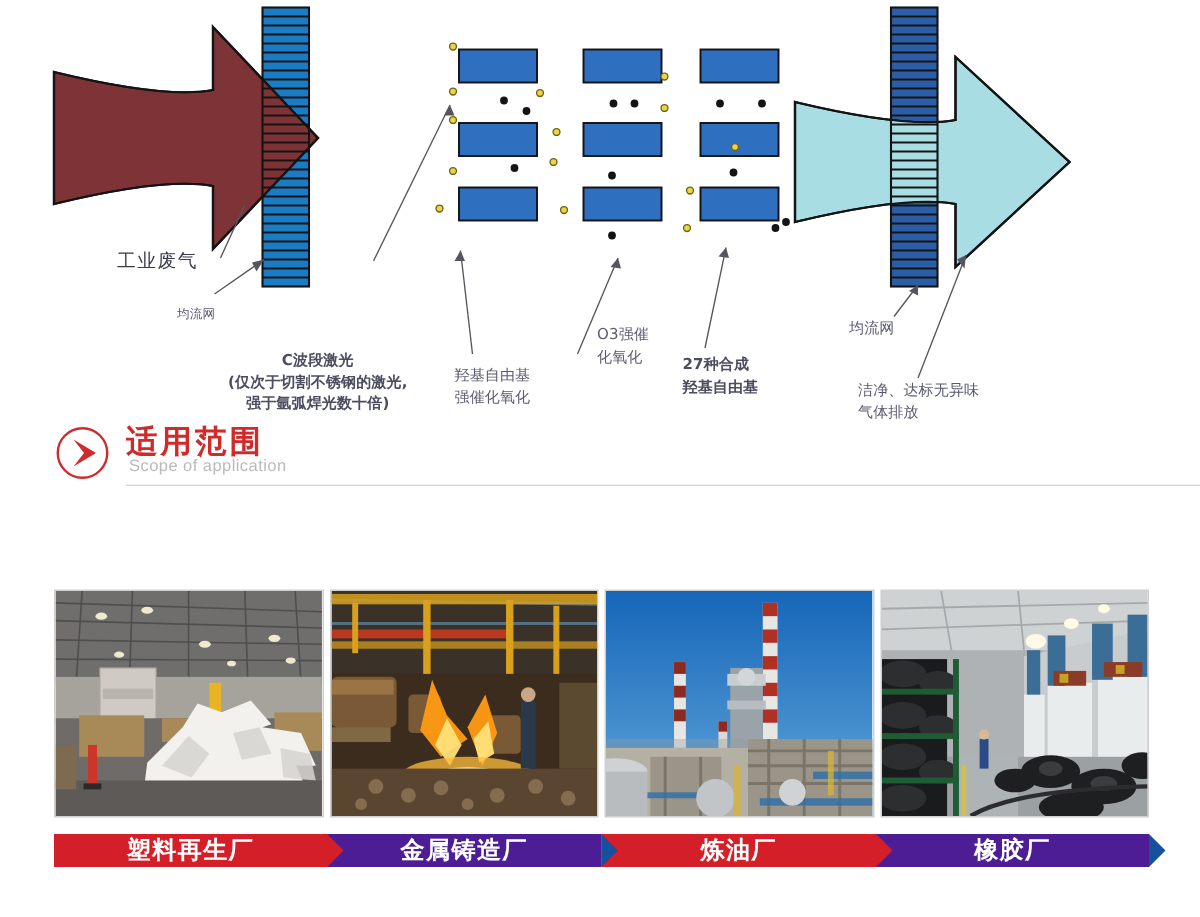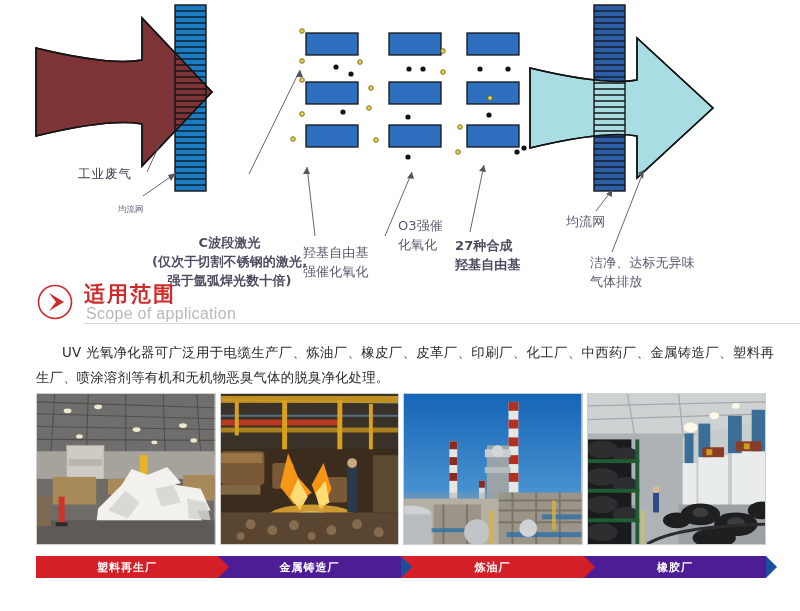--- a/index.html
+++ b/index.html
@@ -15,21 +15,21 @@
     background: #ffffff;
   }
 
   
   .diagram { position: absolute; left: 0; top: 0; width: 800px; height: 285px; }
 
   .label {
     position: absolute;
     color: #5a5a6e;
     font-family: "DejaVu Sans", sans-serif;
-    font-size: 13px;
+    font-size: 10px;
     line-height: 1.45;
     white-space: pre-line;
     letter-spacing: 0.1px;
   }
   .label.bold { font-weight: bold; color: #4d4d60; }
   .label-big { font-size: 12.5px; color: #3a3a4a; letter-spacing: 1px; }
 
   
   .section-head {
     position: absolute; left: 36px; top: 280px;
@@ -41,21 +41,21 @@
   }
   .sh-title {
     position: absolute; left: 48px; top: 0px;
     font-family: "DejaVu Sans", sans-serif;
     font-size: 21px; font-weight: bold;
     color: #cf2b2b; letter-spacing: 2px;
   }
   .sh-sub {
     position: absolute; left: 50px; top: 25px;
     font-family: "Liberation Sans", sans-serif;
-    font-size: 16px;
+    font-size: 11px;
     color: #b9b9b9; letter-spacing: 0.3px;
   }
   .sh-rule {
     position: absolute; left: 48px; top: 43px;
     width: 728px; height: 1px; background: #d8d8d8;
   }
 
   
   .bodytext {
     position: absolute; left: 36px; top: 341px;
@@ -86,21 +86,21 @@
   
   .capbar {
     position: absolute; left: 36px; top: 556px;
     width: 730px; height: 22px;
   }
   .cap {
     position: absolute; top: 0; height: 22px;
     display: flex; align-items: center; justify-content: center;
     color: #ffffff;
     font-family: "DejaVu Sans", sans-serif;
-    font-size: 11px; font-weight: bold;
+    font-size: 16px; font-weight: bold;
     letter-spacing: 1px;
   }
   .cap span { position: relative; z-index: 3; }
   .cap-red  { background: #d51f28; }
   .cap-blue { background: #4c1d95; }
   .cap::after {
     content: ""; position: absolute;
     right: -11px; top: 0;
     width: 0; height: 0;
     border-top: 11px solid transparent;
@@ -332,35 +332,34 @@
     <div class="label bold" style="left:152px; top:234px;text-align:center;">C波段激光
 (仅次于切割不锈钢的激光,
 强于氩弧焊光数十倍)</div>
     <div class="label" style="left:303px; top:244px;">羟基自由基
 强催化氧化</div>
     <div class="label" style="left:398px; top:217px;">O3强催
 化氧化</div>
     <div class="label bold" style="left:455px; top:237px;">27种合成
 羟基自由基</div>
     <div class="label" style="left:566px; top:213px;">均流网</div>
-    <div class="label" style="left:590px; top:254px;">洁净、达标无异味
+    <div class="label" style="left:572px; top:254px;">洁净、达标无异味
 气体排放</div>
   </div>
 
   <div class="section-head">
     <svg class="sh-icon" viewBox="0 0 38 38">
       <circle cx="19" cy="19" r="16.5" fill="none" stroke="#cf2b2b" stroke-width="1.6"></circle>
       <path d="M13,10 L28,19 L13,28 L20,19 Z" fill="#cf2b2b"></path>
     </svg>
     <div class="sh-title">适用范围</div>
     <div class="sh-sub">Scope of application</div>
     <div class="sh-rule"></div>
   </div>
 
-  <div class="bodytext"><span class="indent"></span><span>UV  光氧净化器可广泛用于电缆生产厂、炼油厂、橡皮厂、皮革厂、印刷厂、化工厂、中西药厂、金属铸造厂、塑料再生厂、喷涂溶剂等有机和无机物恶臭气体的脱臭净化处理。</span></div>
 
   <div class="photos">
 
     <div class="photo">
       <svg viewBox="0 0 180 152" preserveAspectRatio="none">
         <rect width="180" height="152" fill="#8f8e8c"></rect>
         <rect y="0" width="180" height="62" fill="#6f6e6d"></rect>
         <g stroke="#4a4a49" stroke-width="1.1" opacity=".85">
           <line x1="0" y1="8" x2="180" y2="14"></line>
             <line x1="0" y1="20" x2="180" y2="25"></line>

